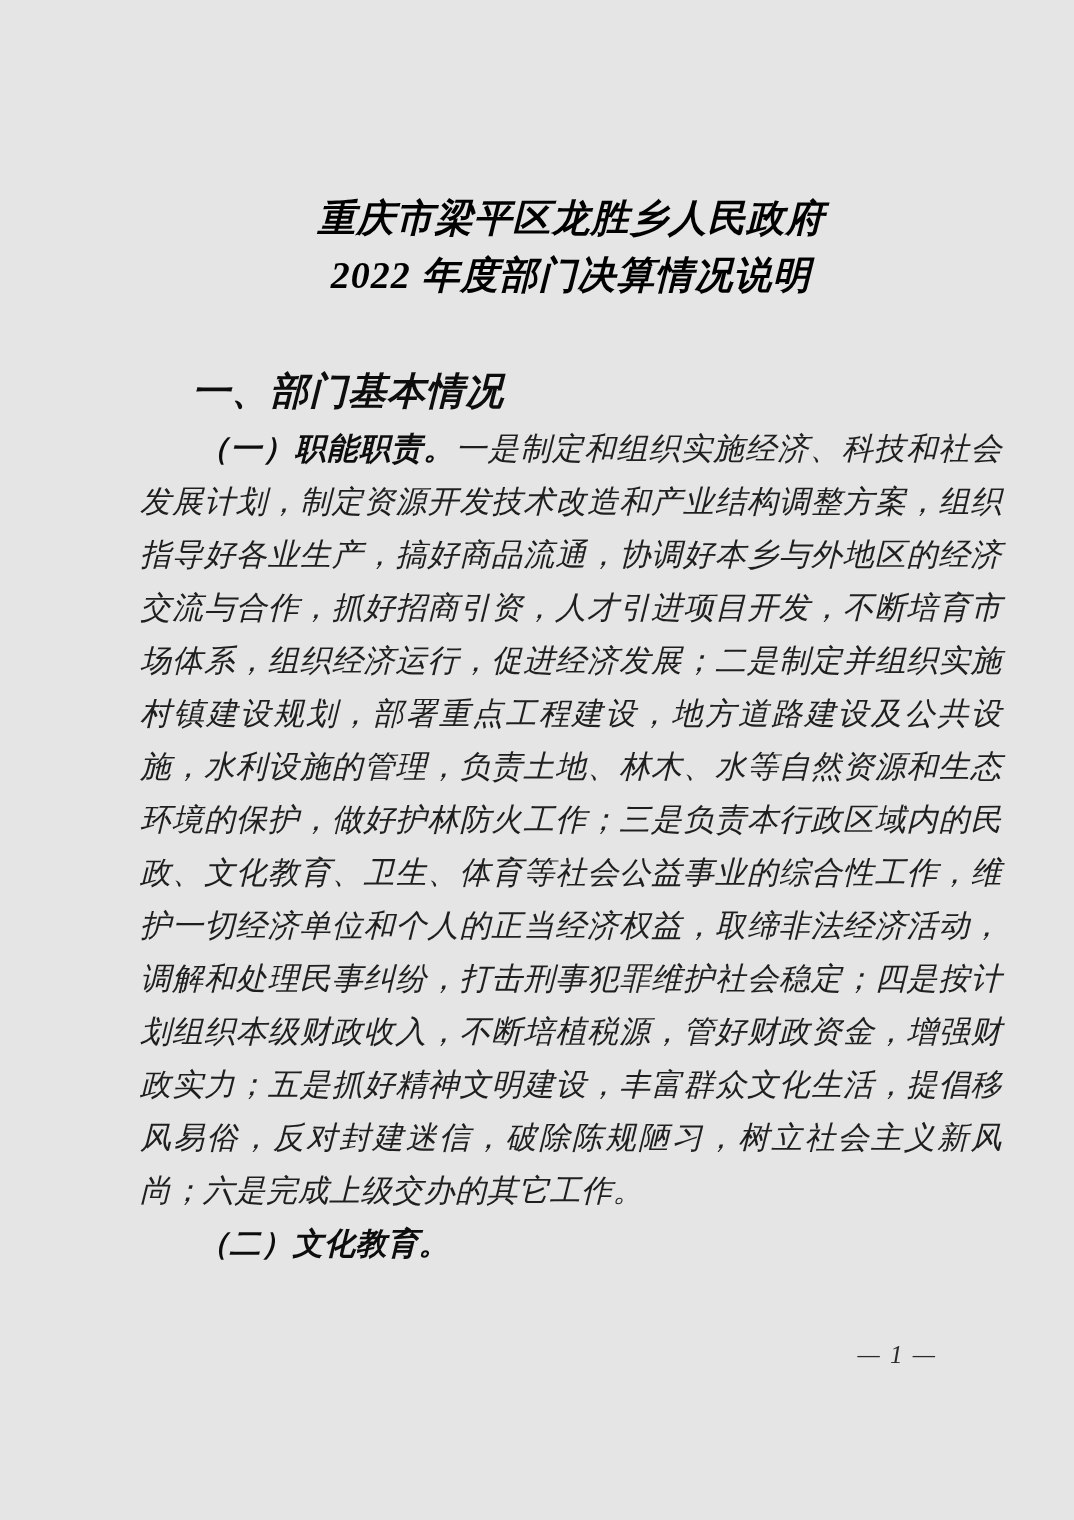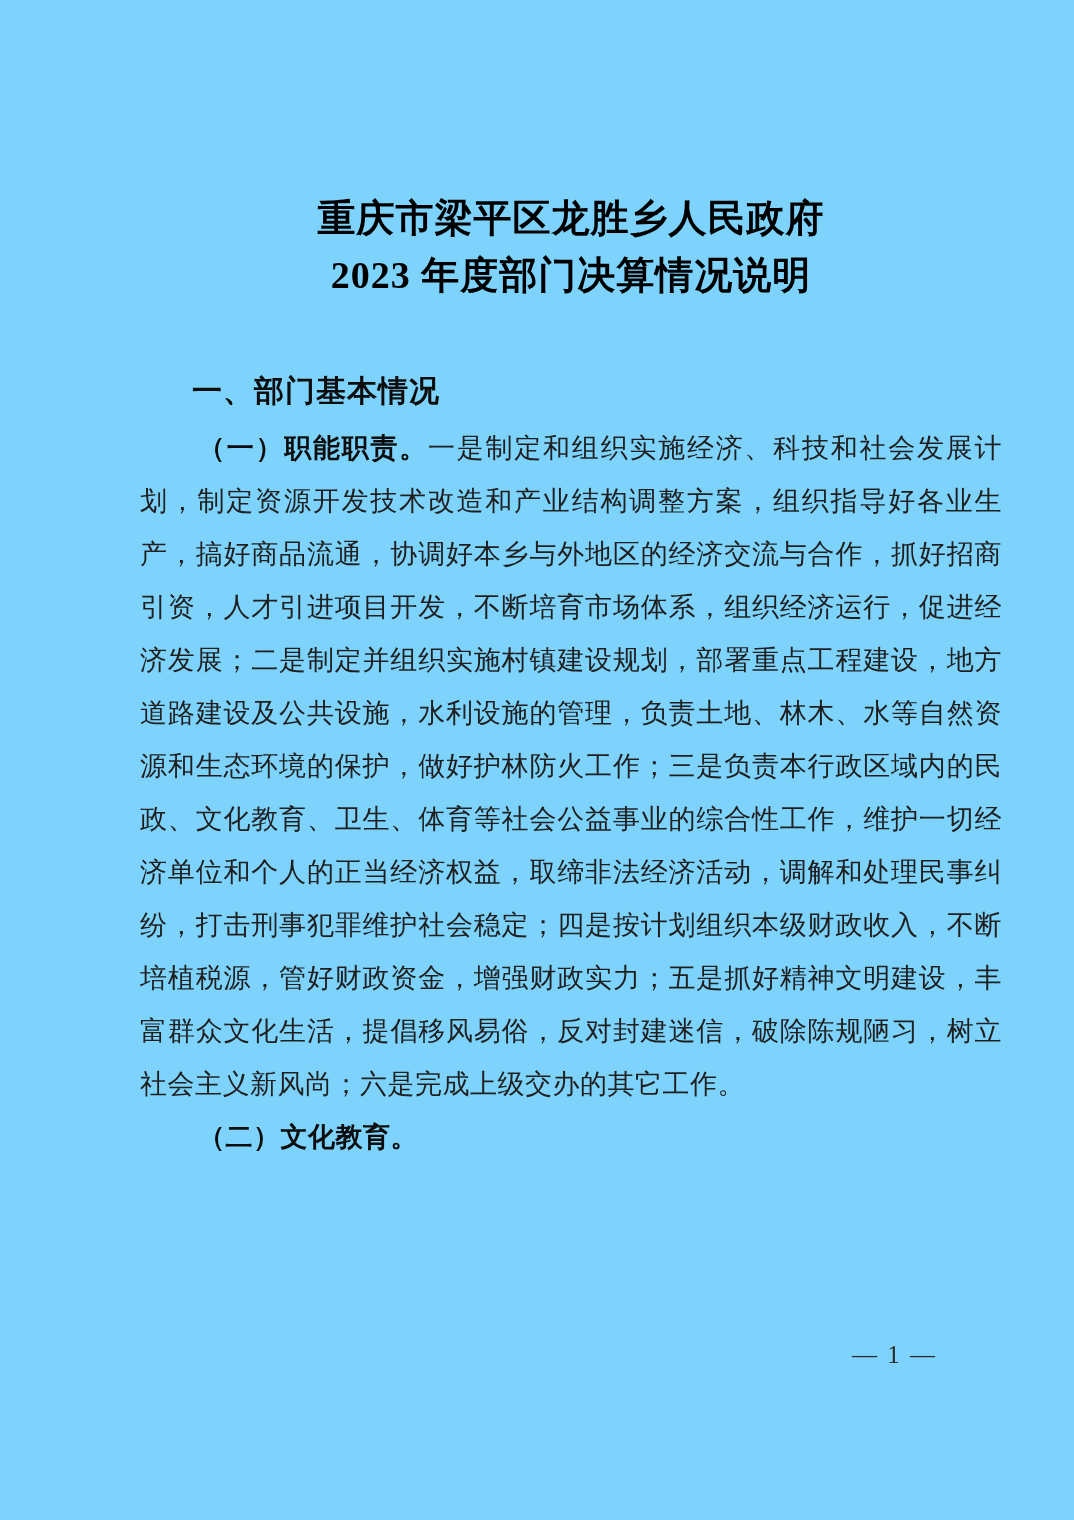--- a/index.html
+++ b/index.html
@@ -13,48 +13,49 @@
     position: relative;
     overflow: hidden;
   }
   .page {
     position: absolute;
     inset: 0;
     box-sizing: border-box;
     padding: 190px 72px 0 140px;
     font-family: "Liberation Serif", "DejaVu Serif", serif;
     color: #1a1a1a;
-    background: #7dd3fc;
+    background: #e5e5e5;
+    font-style: italic;
   }
   .doc-title {
     margin: 0 0 64px 0;
     text-align: center;
     font-size: 38px;
     line-height: 57px;
     font-weight: bold;
     color: #000000;
     letter-spacing: 1px;
   }
   .title-line {
     display: block;
     white-space: nowrap;
   }
   .section-heading {
     margin: 0 0 8px 0;
     font-family: "Liberation Sans", "DejaVu Sans", sans-serif;
-    font-size: 30px;
+    font-size: 38px;
     line-height: 46px;
     font-weight: bold;
     text-indent: 52px;
     color: #0d0d0d;
     letter-spacing: 1px;
   }
   .para {
     margin: 0;
-    font-size: 27px;
+    font-size: 31px;
     line-height: 53px;
     text-align: justify;
     text-indent: 58px;
     color: #1f1f1f;
     letter-spacing: 0.5px;
   }
   .para-lead {
     font-weight: bold;
     color: #0d0d0d;
   }
@@ -69,21 +70,21 @@
     letter-spacing: 2px;
   }
 </style>
 </head>
 <body>
 
 <div class="page">
 
   <h1 class="doc-title">
     <span class="title-line">重庆市梁平区龙胜乡人民政府</span>
-    <span class="title-line">2023 年度部门决算情况说明</span>
+    <span class="title-line">2022 年度部门决算情况说明</span>
   </h1>
 
   <div class="doc-body">
 
     <h2 class="section-heading">一、部门基本情况</h2>
 
     <p class="para"><span class="para-lead">（一）职能职责。</span><span>一是制定和组织实施经济、科技和社会发展计划，制定资源开发技术改造和产业结构调整方案，组织指导好各业生产，搞好商品流通，协调好本乡与外地区的经济交流与合作，抓好招商引资，人才引进项目开发，不断培育市场体系，组织经济运行，促进经济发展；二是制定并组织实施村镇建设规划，部署重点工程建设，地方道路建设及公共设施，水利设施的管理，负责土地、林木、水等自然资源和生态环境的保护，做好护林防火工作；三是负责本行政区域内的民政、文化教育、卫生、体育等社会公益事业的综合性工作，维护一切经济单位和个人的正当经济权益，取缔非法经济活动，调解和处理民事纠纷，打击刑事犯罪维护社会稳定；四是按计划组织本级财政收入，不断培植税源，管好财政资金，增强财政实力；五是抓好精神文明建设，丰富群众文化生活，提倡移风易俗，反对封建迷信，破除陈规陋习，树立社会主义新风尚；六是完成上级交办的其它工作。</span></p>
 
     <p class="para"><span class="para-lead">（二）文化教育。</span></p>
 

